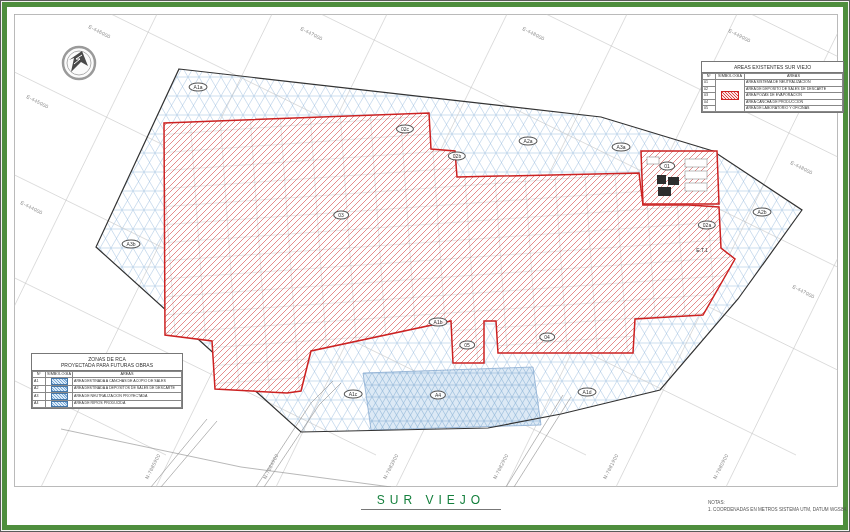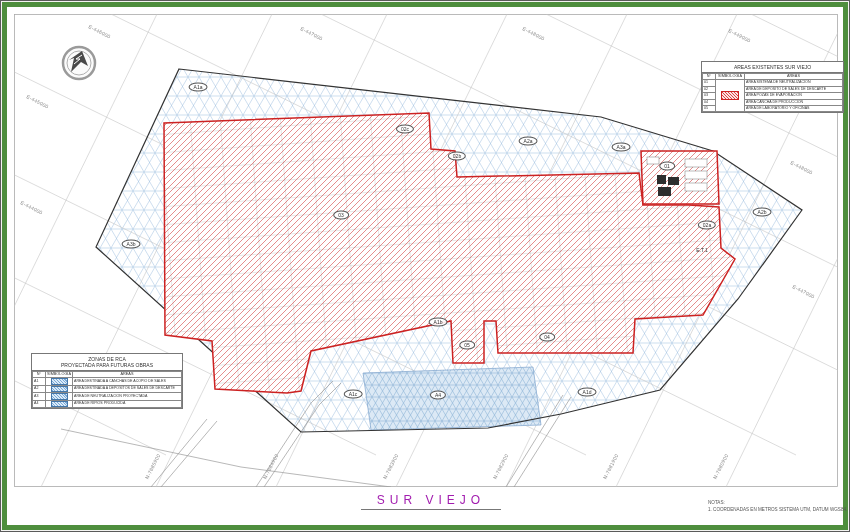--- a/index.html
+++ b/index.html
@@ -29,21 +29,21 @@
   .legend table{border-collapse:collapse;width:100%;table-layout:fixed;}
   .legend td,.legend th{border:0.5px solid #888;font-size:3.6px;line-height:5.4px;padding:0 1px;
      white-space:nowrap;overflow:hidden;font-weight:normal;text-align:left;}
   .legend th{text-align:center;font-size:3.8px;}
   .swr{width:16px;height:7px;margin:0 auto;border:0.8px solid #c22;
        background:repeating-linear-gradient(45deg,#d44 0,#d44 0.8px,#fae3e3 0.8px,#fae3e3 2.2px);}
   .swb{width:15px;height:4.5px;margin:0 auto;border:0.6px solid #47a;
        background:repeating-linear-gradient(45deg,#79a9d8 0,#79a9d8 0.8px,#dcebf8 0.8px,#dcebf8 2px);}
   
   .sheet-title{position:absolute;left:330px;top:489px;width:200px;text-align:center;}
-  .sheet-title span{display:inline-block;font-size:12px;letter-spacing:5px;color:#a21caf;
+  .sheet-title span{display:inline-block;font-size:12px;letter-spacing:5px;color:#15803d;
       border-bottom:1.2px solid #777;padding:0 16px 2px 16px;}
   .notes{position:absolute;left:707px;top:498px;font-size:4.6px;color:#555;line-height:7px;}
 </style>
 </head>
 <body>
 
 <div class="frame"></div>
 
 <svg class="svg-layer" width="850" height="532" viewBox="0 0 850 532">
   <defs>

